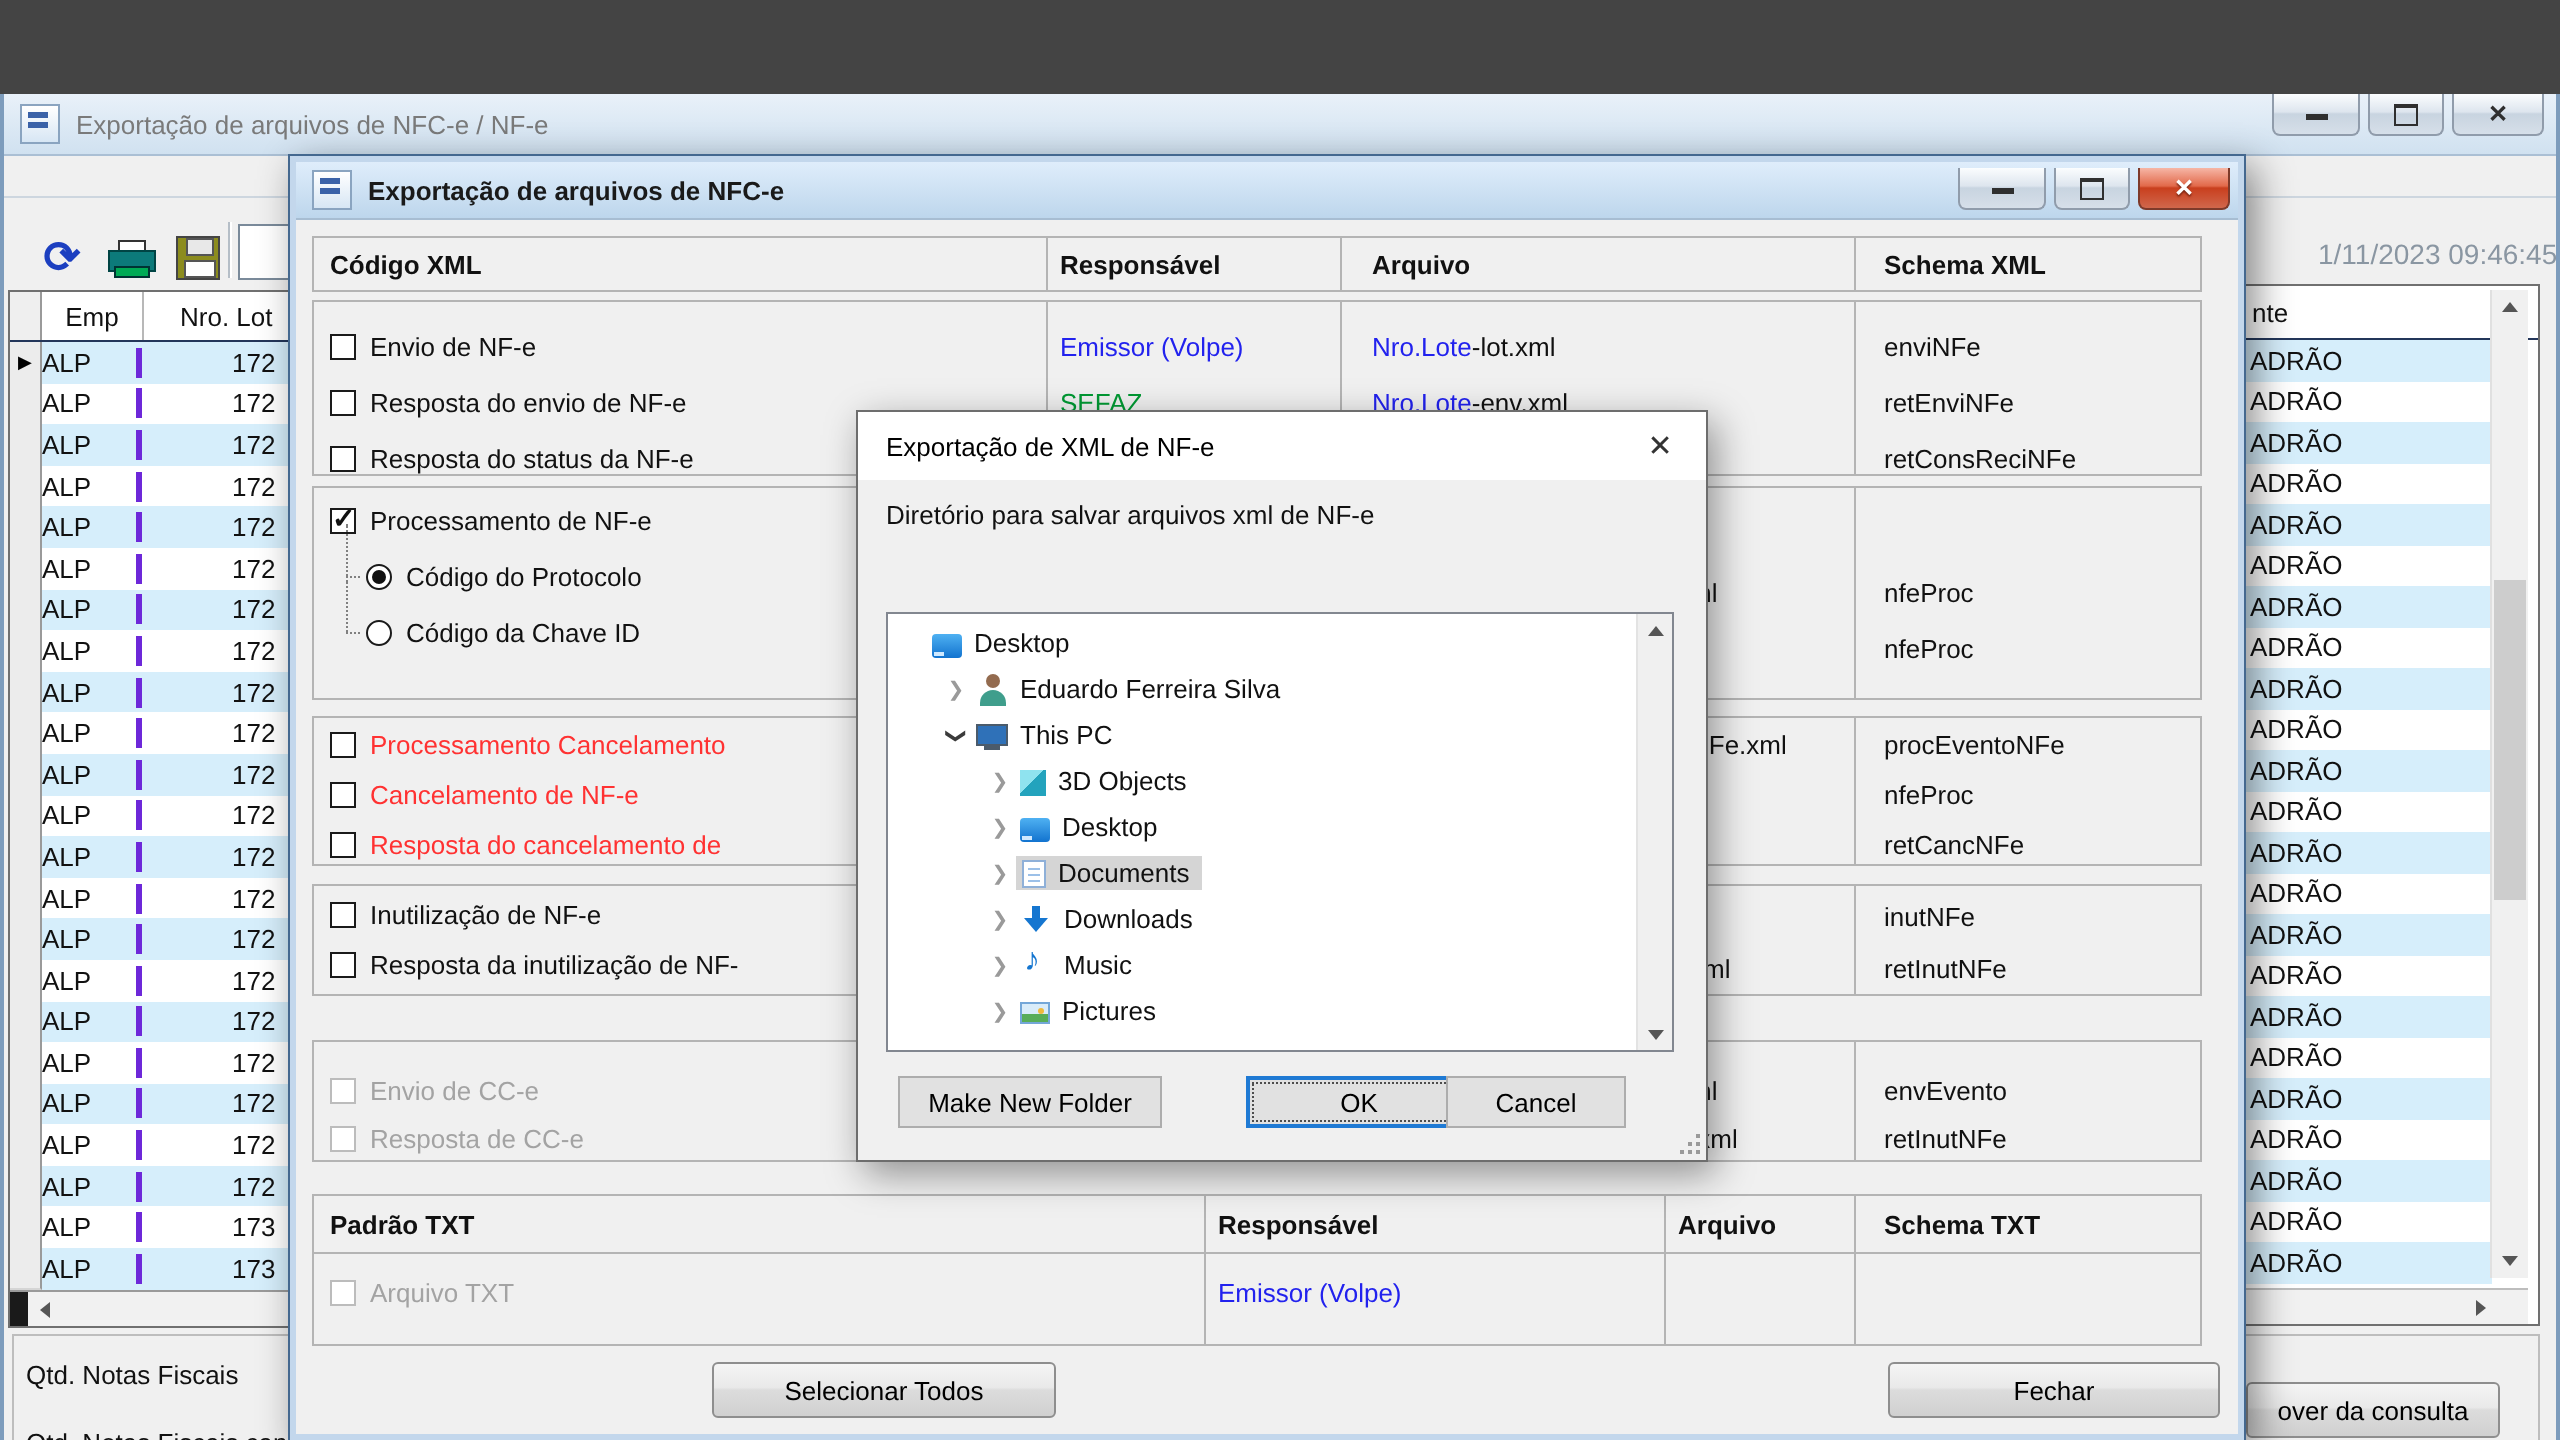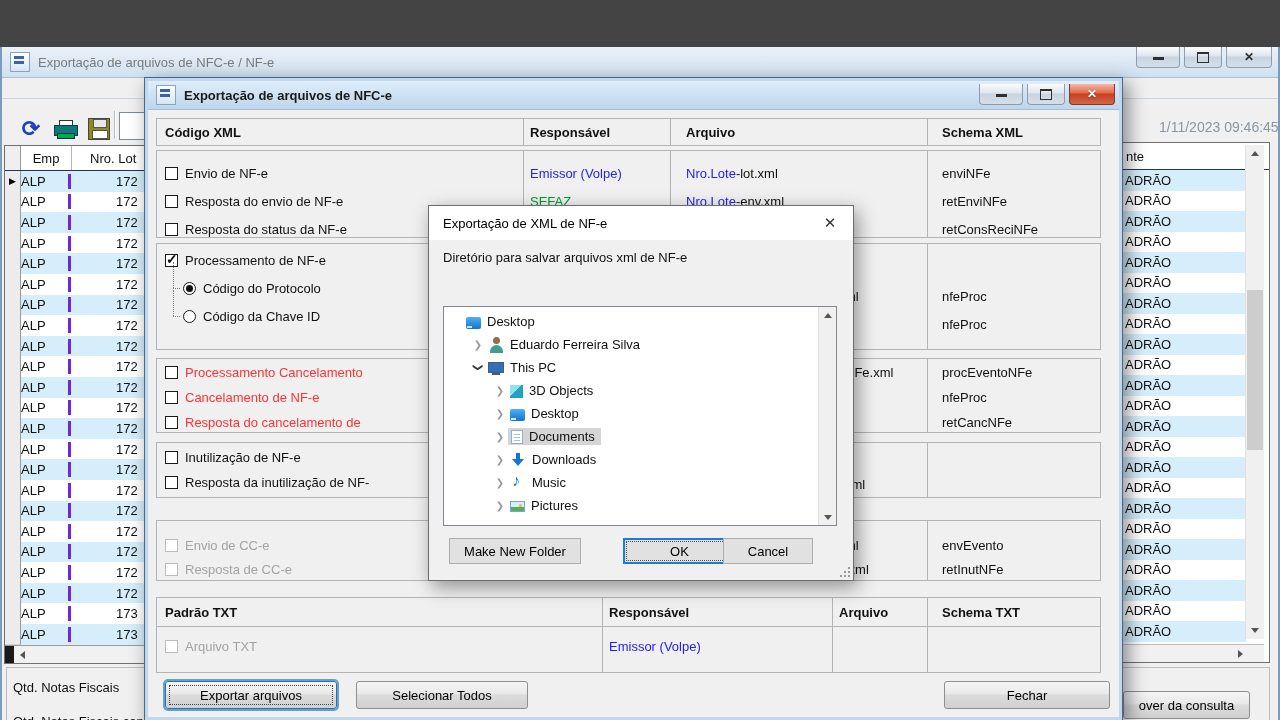--- a/index.html
+++ b/index.html
@@ -497,20 +497,24 @@
             <div class="lrow cbrow" style="height: 25px;">
               <span class="cb"></span>
               <span class="lbl">Resposta da inutilização de NF-</span>
             </div>
           </div>
           <div class="seccol" style="left: 366px; width: 147px; padding-top: 2px;"></div>
           <div class="seccol" style="left: 513px; width: 257px; padding-top: 2px;">
             <div class="vrow" style="height: 26px; padding-left: 175px;">l</div>
             <div class="vrow" style="height: 26px; padding-left: 175px;">xml</div>
           </div>
+          <div class="seccol" style="left: 770px; width: 174px; padding-top: 2px;">
+            <div class="vrow" style="height: 26px; padding-left: 15px;">inutNFe</div>
+            <div class="vrow" style="height: 26px; padding-left: 15px;">retInutNFe</div>
+          </div>
         </div>
         <div class="panel" style="top: 442px; height: 61px;">
           <div class="vline" style="left: 366px;"></div>
           <div class="vline" style="left: 513px;"></div>
           <div class="vline" style="left: 770px;"></div>
           <div class="seccol" style="left: 0px; width: 366px; padding-top: 12px;">
             <div class="lrow cbrow" style="height: 24px;">
               <span class="cb disabled"></span>
               <span class="lbl dis">Envio de CC-e</span>
             </div>
@@ -540,21 +544,20 @@
       <span class="thead-lbl" style="left:452px;height:28px">Responsável</span>
       <span class="thead-lbl" style="left:682px;height:28px">Arquivo</span>
       <span class="thead-lbl" style="left:785px;height:28px">Schema TXT</span>
       <span class="lrow cbrow" style="position:absolute;left:0;top:29px;height:38px">
         <span class="cb disabled"></span>
         <span class="lbl dis">Arquivo TXT</span>
       </span>
       <span class="vrow blue" style="position:absolute;left:452px;top:29px;height:38px">Emissor (Volpe)</span>
     </div>
 
-    <span class="btn dlg-btn focused" style="left:20px;top:603px;width:172px">Exportar arquivos</span>
     <span class="btn dlg-btn" style="left:211px;top:603px;width:172px">Selecionar Todos</span>
     <span class="btn dlg-btn" style="left:799px;top:603px;width:166px">Fechar</span>
   </div>
 
   <div class="dlg2">
     <div class="d2-titlebar">
       <span class="d2-title">Exportação de XML de NF-e</span>
       <span class="d2-close">
           <span>✕</span>
         </span>

